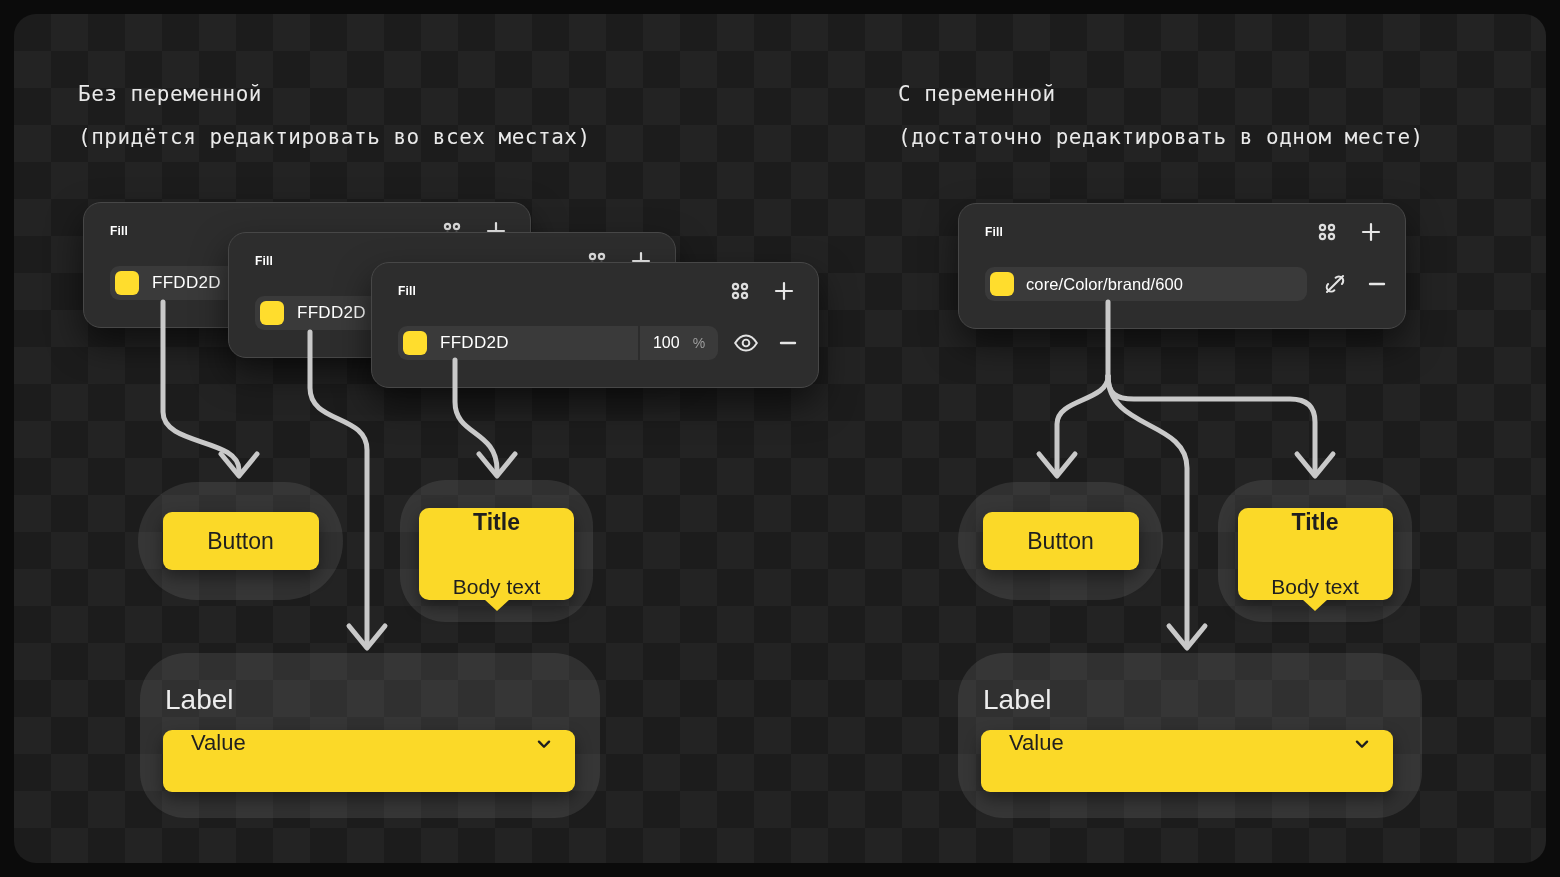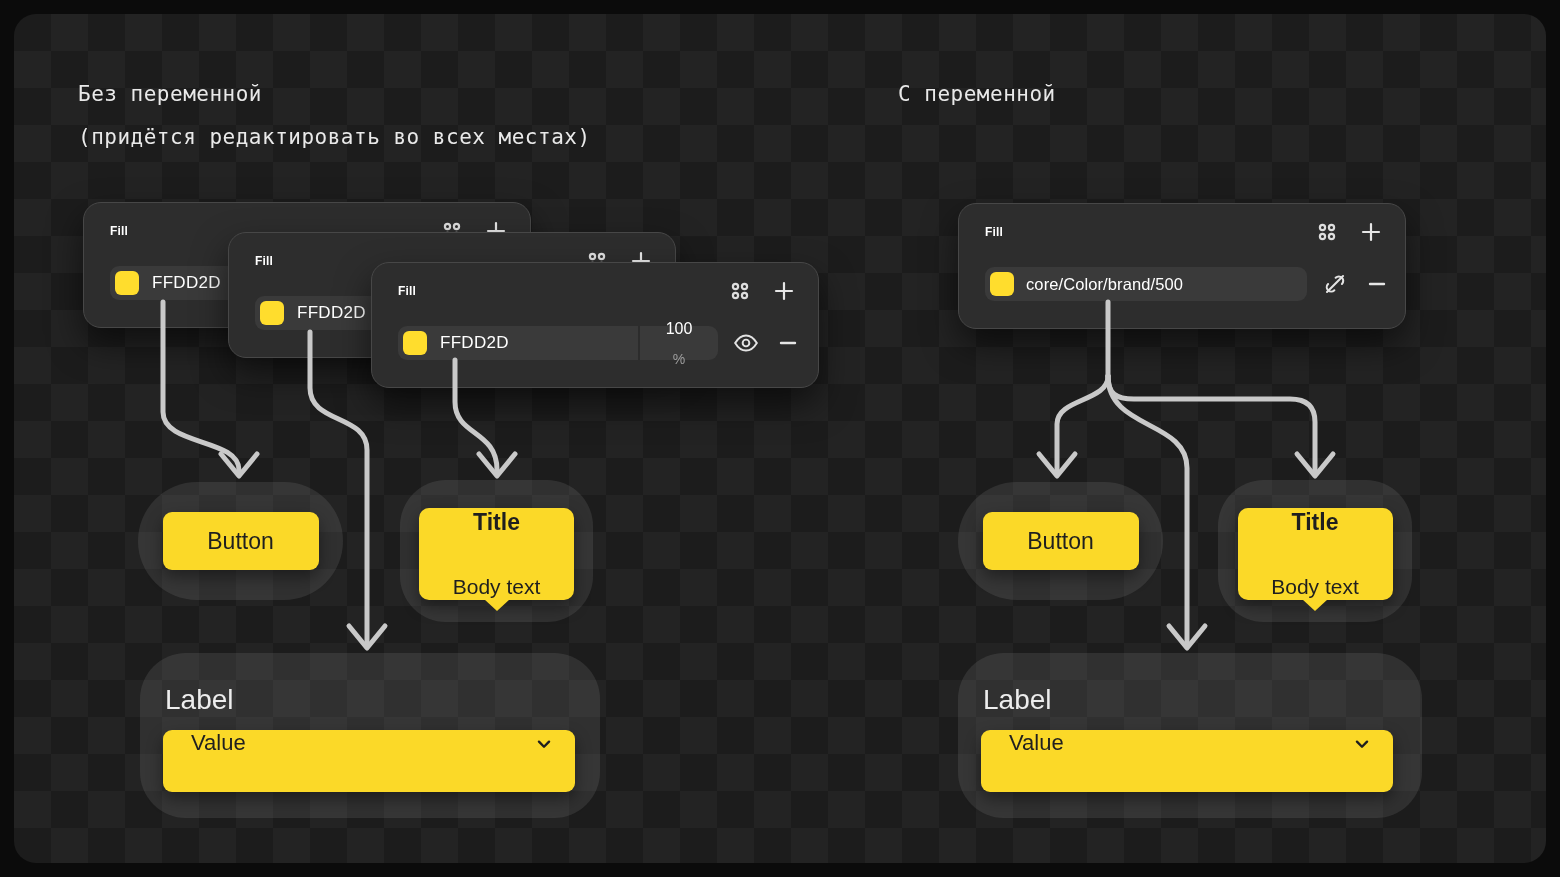--- a/index.html
+++ b/index.html
@@ -41,21 +41,21 @@
   .field {
     height:34px; background:#3a3a3a; border-radius:9px;
     display:flex; align-items:center;
   }
   .hex-field { width:320px; }
   .var-field { width:322px; }
   .swatch { width:24px; height:24px; border-radius:6px; background:#ffdd2d; margin-left:5px; flex:none; }
   .hex { margin-left:13px; font-size:17px; font-weight:500; color:#ffffff; flex:1; letter-spacing:0.3px; }
   .var-name { margin-left:12px; font-size:16.5px; font-weight:500; color:#ffffff; letter-spacing:0.1px; }
   .pct { width:80px; align-self:stretch; border-left:2px solid #2c2c2c;
-         display:flex; align-items:center; justify-content:center; gap:13px;flex-direction:column; }
+         display:flex; align-items:center; justify-content:center; gap:13px; }
   .pct-val { font-size:16px; font-weight:500; color:#ffffff; }
   .pct-unit { font-size:14px; color:#9e9e9e; }
   .panel-row .icon-btn { margin-left:14px; }
 
   
   .card { position:absolute; background:rgba(196,196,196,0.12); z-index:5; }
   .btn-card { width:205px; height:118px; border-radius:60px;
               display:flex; align-items:center; justify-content:center; }
   .yellow-btn {
     width:156px; height:58px; border-radius:9px; background:#fbd928;
@@ -92,20 +92,21 @@
 </style>
 </head>
 <body>
 
 <div class="frame">
   <div class="canvas"></div>
 
   <div class="heading" style="left:78px; top:82px;">Без переменной</div>
   <div class="heading" style="left:78px; top:125px;">(придётся редактировать во всех местах)</div>
   <div class="heading" style="left:898px; top:82px;">С переменной</div>
+  <div class="heading" style="left:898px; top:125px;">(достаточно редактировать в одном месте)</div>
 
   <div class="panel" style="left:83px; top:202px; z-index:11;">
     <div class="panel-header">
       <span class="panel-title">Fill</span>
       <span class="panel-icons">
         <span class="icon-btn">
           <svg width="24" height="24" viewBox="0 0 24 24" fill="none" stroke="#dedede" stroke-width="2.2">
               <circle cx="7.5" cy="7.5" r="2.6"></circle>
               <circle cx="16.5" cy="7.5" r="2.6"></circle>
               <circle cx="7.5" cy="16.5" r="2.6"></circle>
@@ -245,21 +246,21 @@
           <svg width="24" height="24" viewBox="0 0 24 24" stroke="#e6e6e6" stroke-width="2.2" stroke-linecap="round">
               <line x1="12" y1="4" x2="12" y2="20"></line>
               <line x1="4" y1="12" x2="20" y2="12"></line>
             </svg>
         </span>
       </span>
     </div>
     <div class="panel-row">
       <div class="field var-field">
         <span class="swatch"></span>
-        <span class="var-name">core/Color/brand/500</span>
+        <span class="var-name">core/Color/brand/600</span>
       </div>
       <span class="icon-btn">
         <svg width="26" height="26" viewBox="0 0 24 24" fill="none" stroke="#e3e3e3" stroke-width="1.9" stroke-linecap="round">
             <path d="M12.6 6.2a4.1 4.1 0 0 1 5.8 5.8"></path>
             <path d="M11.4 17.8a4.1 4.1 0 0 1-5.8-5.8"></path>
             <line x1="4.6" y1="19.4" x2="19.4" y2="4.6"></line>
           </svg>
       </span>
       <span class="icon-btn">
         <svg width="24" height="24" viewBox="0 0 24 24" stroke="#e6e6e6" stroke-width="2.4" stroke-linecap="round">

